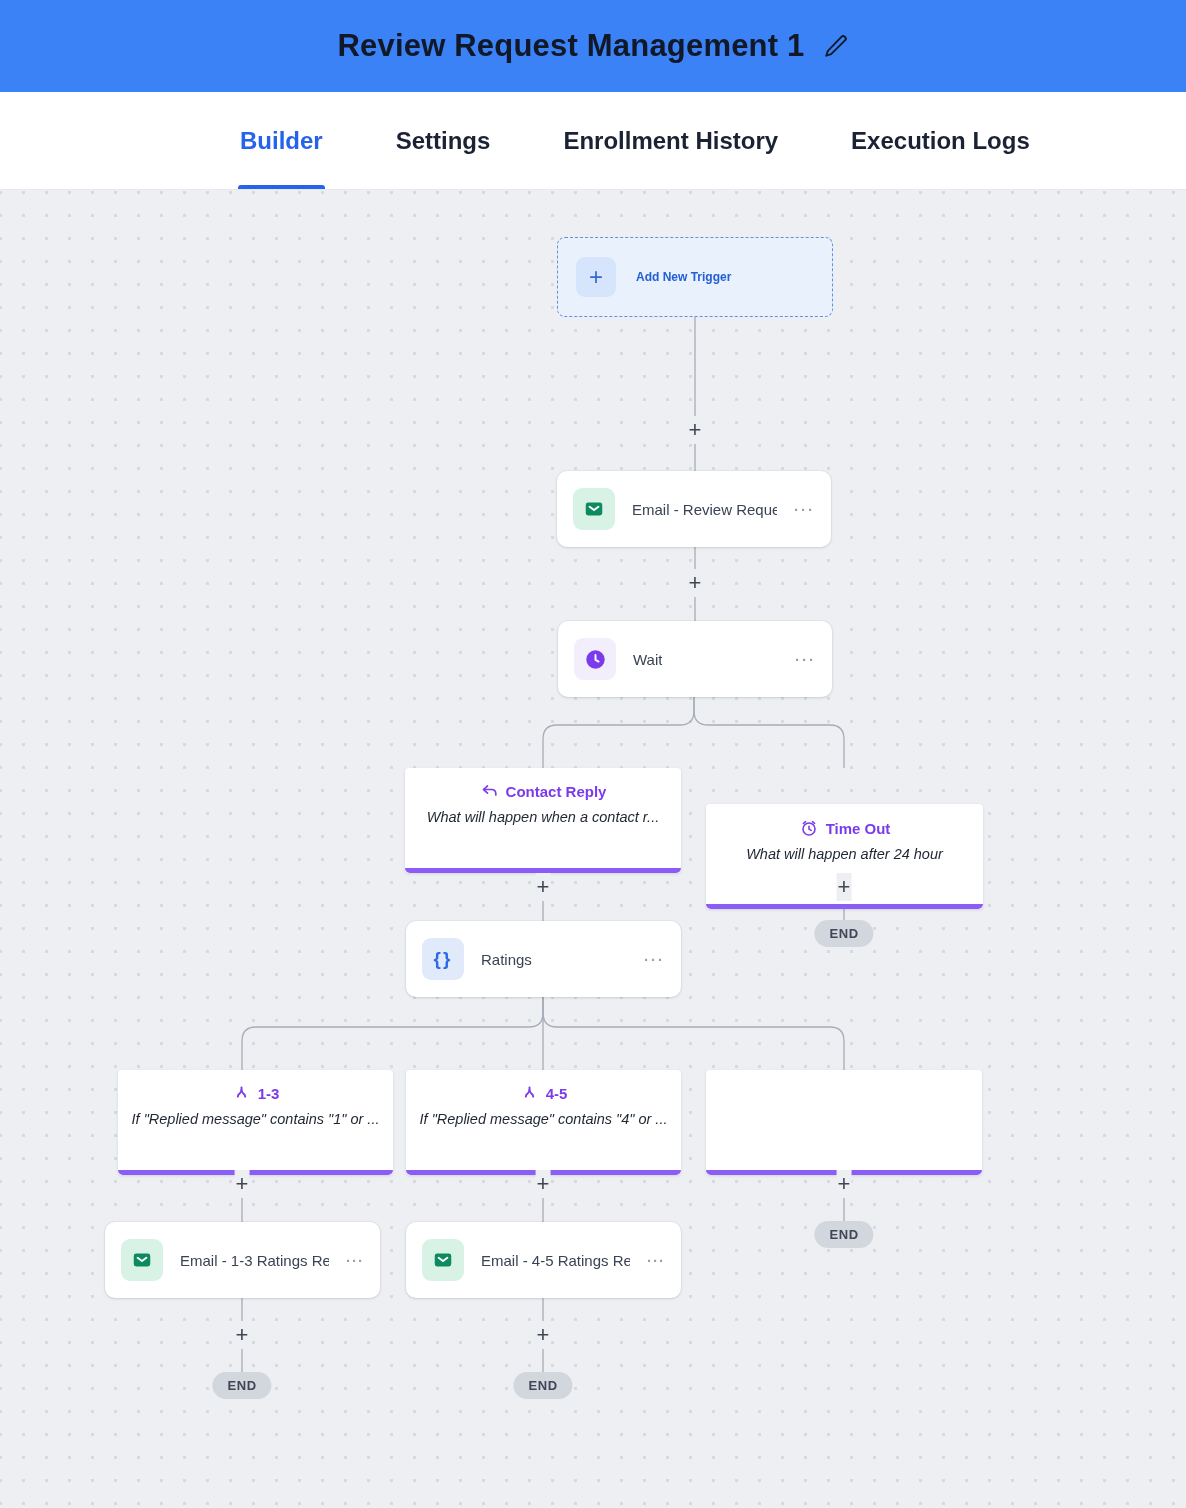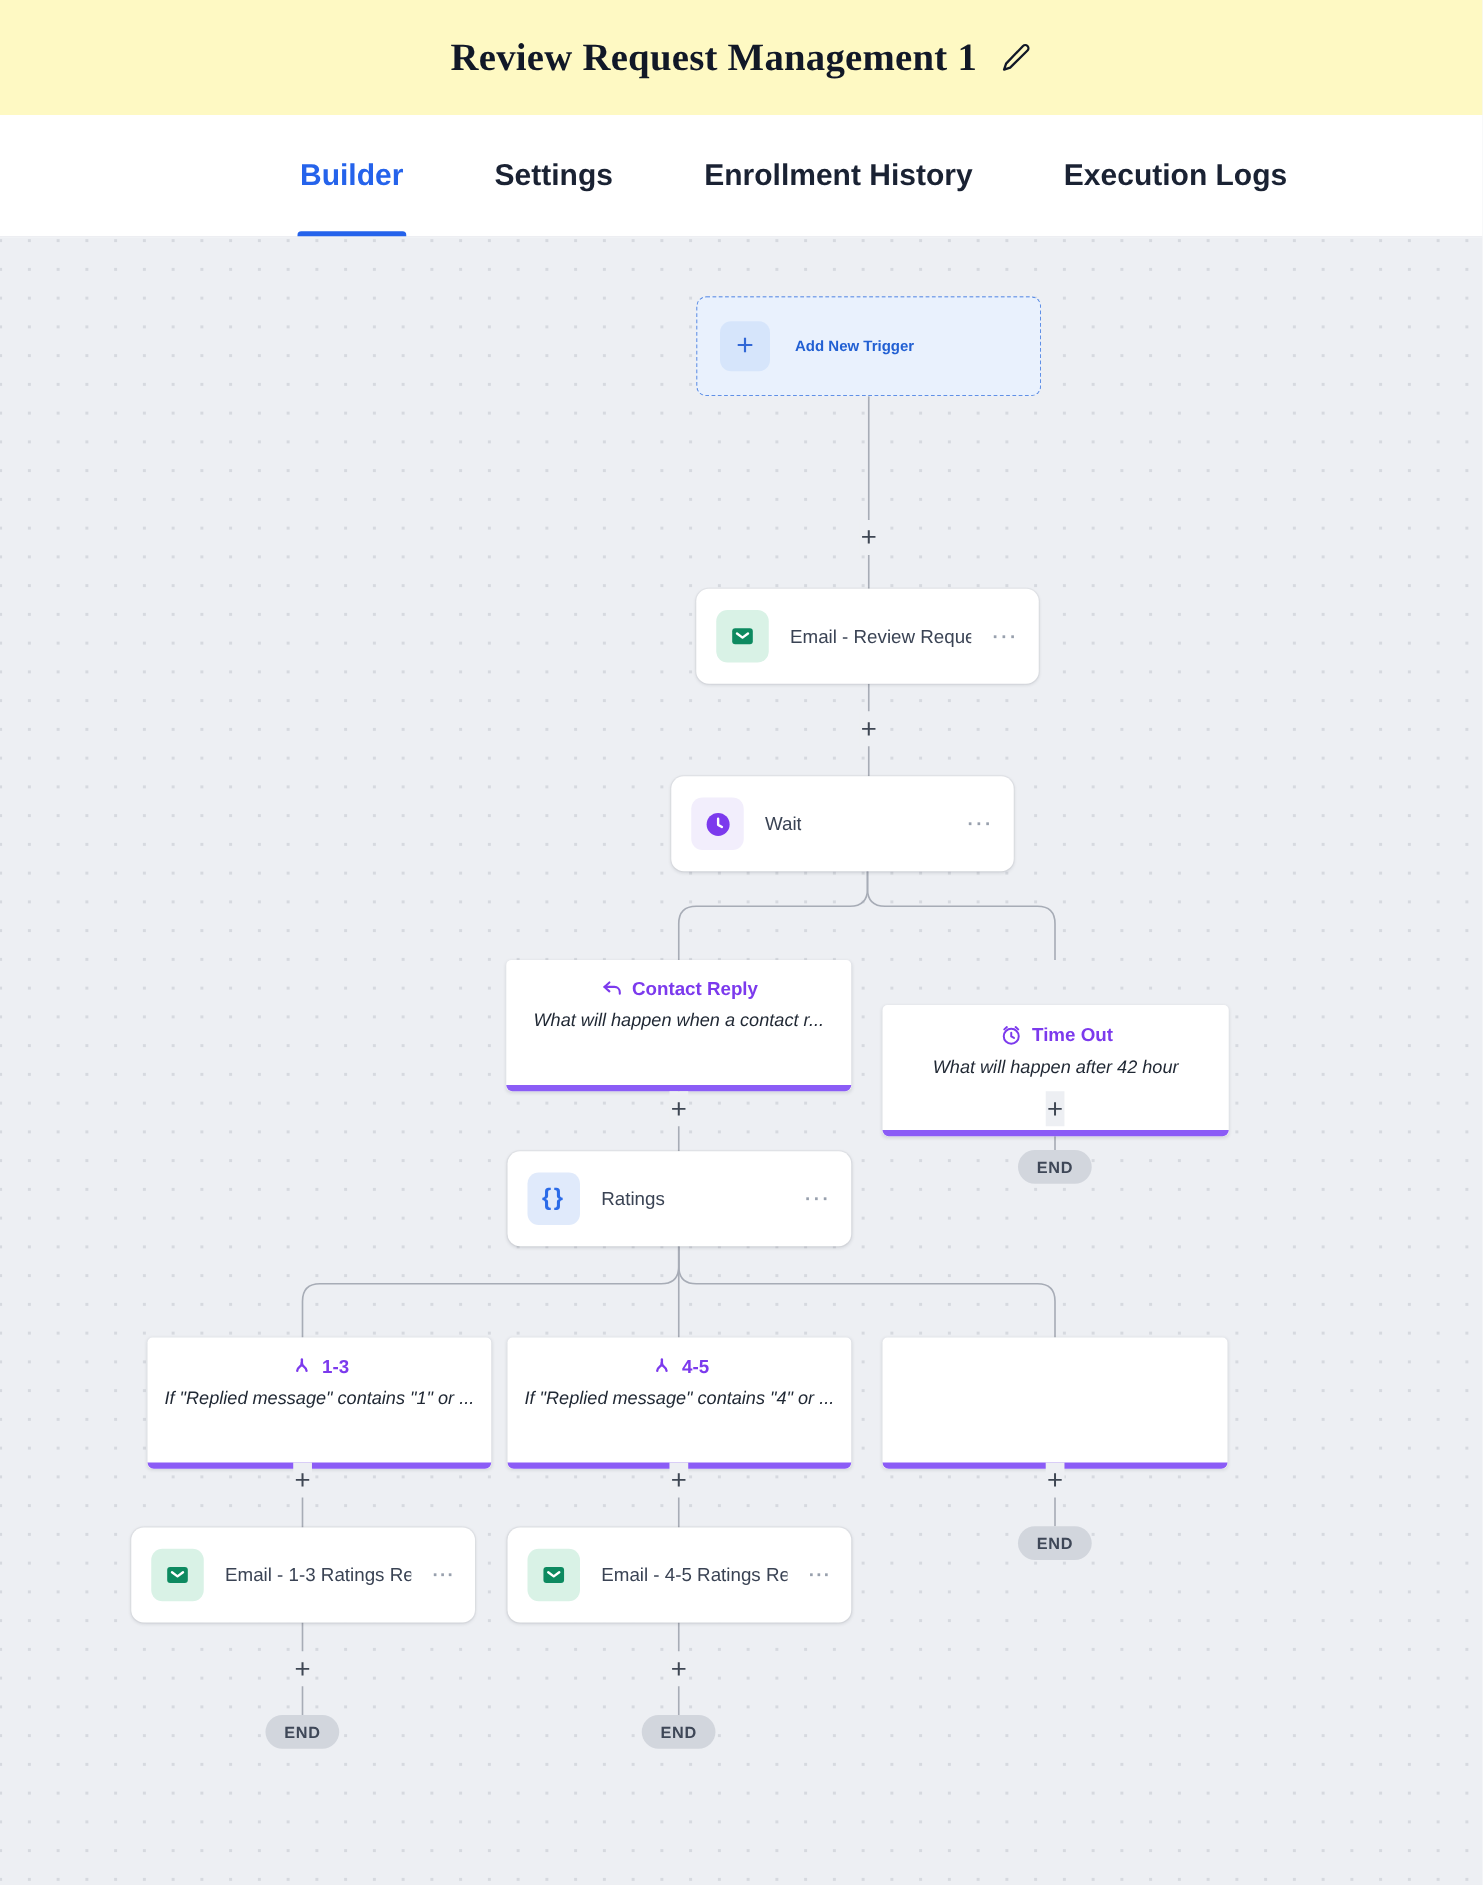--- a/index.html
+++ b/index.html
@@ -1,20 +1,20 @@
 <!DOCTYPE html>
 <html><head>
 <meta charset="utf-8">
 <style>
   * { margin:0; padding:0; box-sizing:border-box; }
   body { font-family:"Liberation Sans", sans-serif; background:#fff; }
   .app { position:relative; width:1186px; height:1508px; overflow:hidden; }
 
   
-  .header { height:92px; background:#fef9c3; display:flex; align-items:center; justify-content:center; gap:18px;font-family:Liberation Serif, serif; }
+  .header { height:92px; background:#3b82f6; display:flex; align-items:center; justify-content:center; gap:18px; }
   .page-title { font-size:31px; font-weight:700; color:#111827; letter-spacing:0.2px; }
   .edit-btn { display:flex; align-items:center; cursor:pointer; }
 
   
   .tabbar { height:98px; background:#fff; border-bottom:1px solid #e7e9ee; display:flex; align-items:center; padding-left:240px; gap:73px; }
   .tab { position:relative; height:100%; display:flex; align-items:center; font-size:24px; font-weight:600; color:#1a2233; cursor:pointer; }
   .tab.active { color:#2563eb; }
   .tab.active .tab-underline { position:absolute; left:-2px; right:-2px; bottom:0; height:4px; background:#2563eb; border-radius:3px 3px 0 0; }
 
   
@@ -114,21 +114,21 @@
       <div class="icon-sq icon-green">
         <svg width="22" height="22" viewBox="0 0 24 24">
             <rect x="3" y="5" width="18" height="14" rx="2.6" fill="#0d8a60"></rect>
             <path d="M7.2 9.6 L12 13.2 L16.8 9.6" stroke="#fff" stroke-width="2.1" fill="none" stroke-linecap="round" stroke-linejoin="round"></path>
           </svg>
       </div>
       <div class="action-label">Email - Review Request</div>
       <div class="dots">···</div>
     </div>
 
-    <div class="action-card" style="left:537px; top:431px;">
+    <div class="action-card" style="left:558px; top:431px;">
       <div class="icon-sq icon-purple">
         <svg width="23" height="23" viewBox="0 0 24 24">
             <circle cx="12" cy="12" r="9.6" fill="#7c3aed"></circle>
             <path d="M12 7.2 L12 12.4 L15.2 14.2" stroke="#fff" stroke-width="2" fill="none" stroke-linecap="round" stroke-linejoin="round"></path>
           </svg>
       </div>
       <div class="action-label">Wait</div>
       <div class="dots">···</div>
     </div>
 
@@ -150,21 +150,21 @@
       <div class="branch-inner">
         <div class="branch-title">
           <svg width="20" height="20" viewBox="0 0 24 24" fill="none" stroke="#7c3aed" stroke-width="1.9" stroke-linecap="round" stroke-linejoin="round">
             <circle cx="12" cy="13.2" r="7.2"></circle>
               <path d="M12 9.8 V13.4 L14.6 14.8"></path>
               <path d="M5.3 6.6 L7.8 4.4"></path>
               <path d="M18.7 6.6 L16.2 4.4"></path>
           </svg>
           <span>Time Out</span>
         </div>
-        <div class="branch-sub">What will happen after 42 hour</div>
+        <div class="branch-sub">What will happen after 24 hour</div>
       </div>
       <div class="branch-bar"></div>
     </div>
 
     <div class="action-card" style="left:406px; top:731px; width:275px;">
       <div class="icon-sq icon-blue">
         <span class="braces-glyph">{}</span>
       </div>
       <div class="action-label">Ratings</div>
       <div class="dots">···</div>

